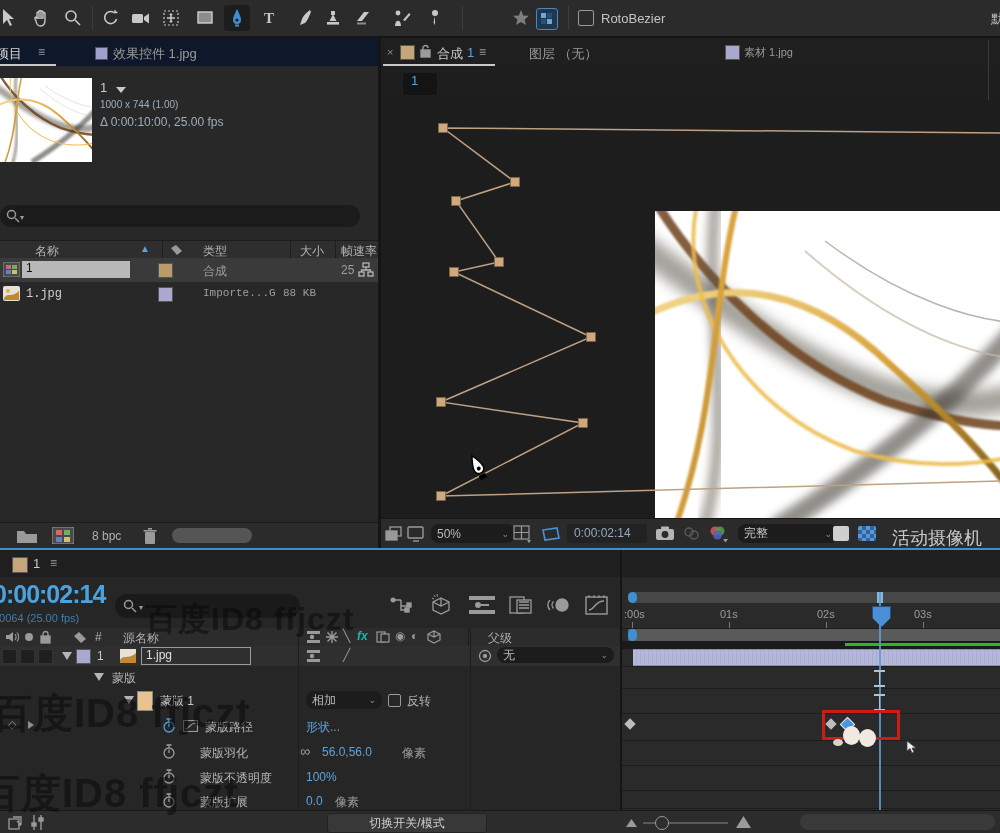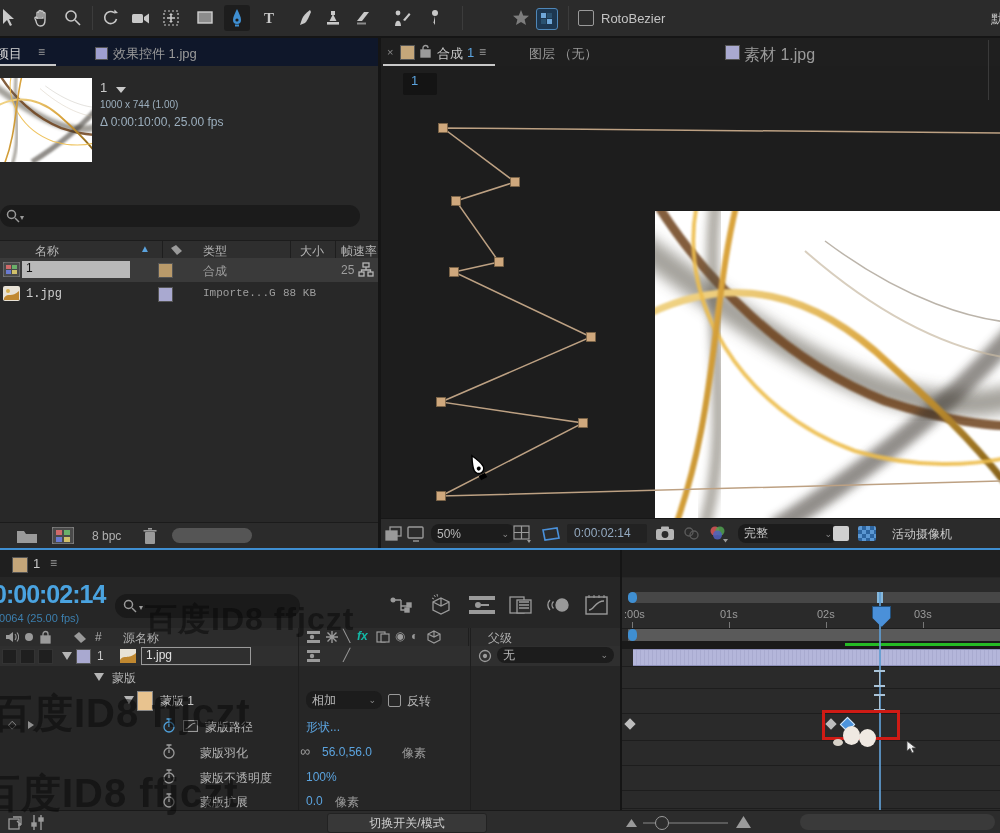--- a/index.html
+++ b/index.html
@@ -277,21 +277,21 @@
       <svg class="ab" style="left:39px;top:6px" width="11" height="14" fill="none" stroke="#9a9a9a" stroke-width="1.4">
           <rect x="1" y="6" width="9" height="7" fill="#9a9a9a"></rect>
           <path d="M3 6 V4 a2.5 2.5 0 0 1 5 0"></path>
         </svg>
       <span class="ab nosel" style="left:56px;top:7px;color:#c9c9c9;font-size:13px">合成</span>
       <span class="ab nosel bluetext" style="left:86px;top:7px;font-size:13px">1</span>
       <span class="ab nosel" style="left:98px;top:7px;color:#9a9a9a">≡</span>
       <div class="tab-underline" style="left:2px;top:26px;width:112px"></div>
       <span class="ab nosel" style="left:148px;top:7px;color:#9a9a9a;font-size:13px">图层 （无）</span>
       <span class="swatch" style="position:absolute;left:344px;top:7px;width:13px;height:13px;background:#a9a9d0"></span>
-      <span class="ab nosel" style="left:363px;top:7px;color:#9a9a9a;font-size:16px">素材 1.jpg</span>
+      <span class="ab nosel" style="left:363px;top:7px;color:#9a9a9a;font-size:11px">素材 1.jpg</span>
       <div class="vline" style="left:607px;top:2px;height:60px;background:#3a3a3a"></div>
     </div>
     <div class="ab" style="left:22px;top:35px;width:34px;height:22px;background:#141414;border-radius:2px">
       <span class="nosel bluetext" style="margin-left:8px;font-size:13px">1</span>
     </div>
 
     <div class="ab" style="left:0;top:62px;width:619px;height:418px;background:#1d1d1d;overflow:hidden">
       <div class="ab" style="left:274px;top:111px;width:345px;height:318px;overflow:hidden">
         <svg width="345" height="318" viewBox="0 0 345 318">
             <use href="#artwork"></use>
@@ -361,21 +361,21 @@
           <circle cx="10.5" cy="11" r="4.5" fill="#5060c0" opacity=".85"></circle>
           <path d="M16 15 l5 0 -2.5 3.5 Z" fill="#9a9a9a"></path>
         </svg>
       <div class="dropbox" style="left:357px;top:5px;width:88px;height:19px">
         <span class="nosel" style="color:#c9c9c9">完整</span>
           <span class="chev">⌄</span>
       </div>
       <div class="ab" style="left:452px;top:7px;width:16px;height:15px;background:#cfcfcf;border-radius:2px"></div>
       <div class="ab" style="left:477px;top:7px;width:18px;height:15px;border-radius:2px;background:
         repeating-conic-gradient(#2d65a0 0 25%,#5b97d2 0 50%) 0 0/8px 8px"></div>
-      <span class="ab nosel" style="left:511px;top:7px;color:#c9c9c9;font-size:12px">活动摄像机</span>
+      <span class="ab nosel" style="left:511px;top:7px;color:#c9c9c9;font-size:18px">活动摄像机</span>
     </div>
   </div>
 
   <div class="ab" style="left:0;top:548px;width:1000px;height:2px;background:#3f8fd2"></div>
 
   <div class="ab" style="left:0;top:550px;width:1000px;height:260px;background:#262626">
 
     <div class="ab" style="left:0;top:0;width:1000px;height:27px;background:#1f1f1f">
       <span class="swatch" style="position:absolute;left:12px;top:7px;width:14px;height:14px;background:#c4a67a"></span>
       <span class="ab nosel" style="left:33px;top:6px;color:#c9c9c9;font-size:13px">1</span>

